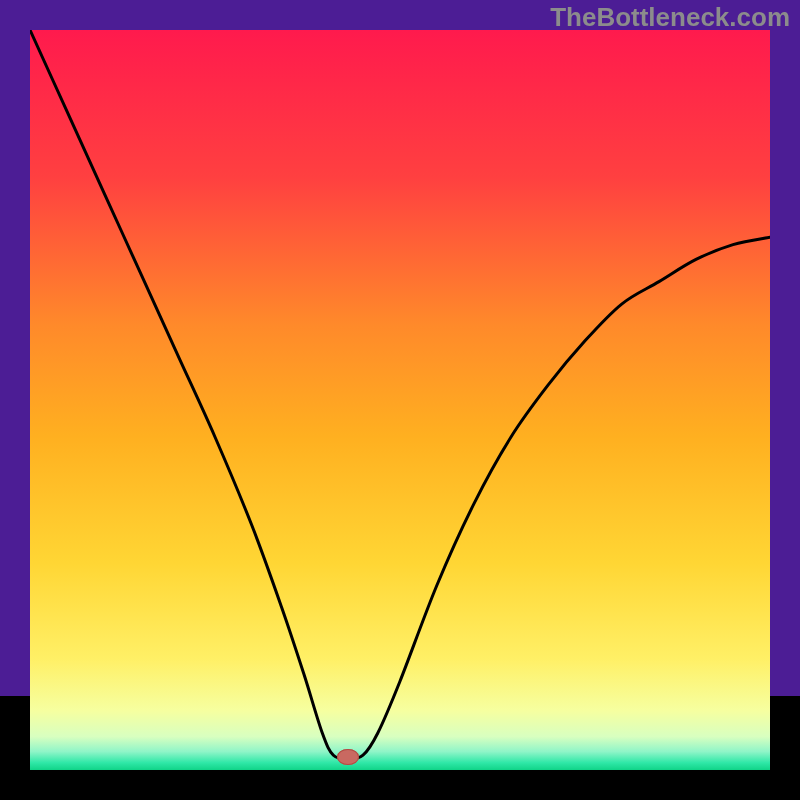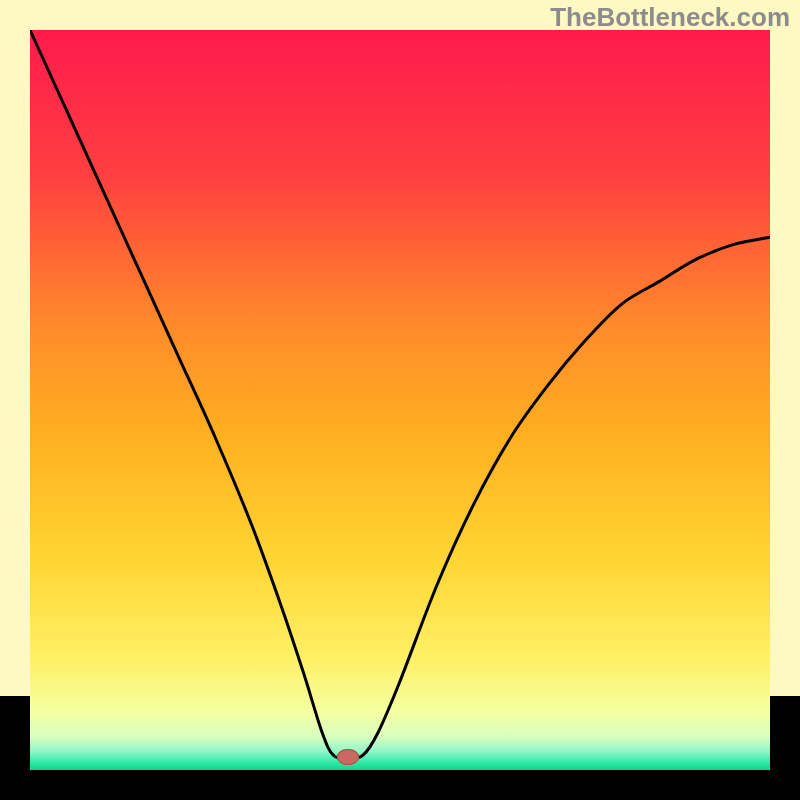--- a/index.html
+++ b/index.html
@@ -7,21 +7,21 @@
     padding: 0;
     width: 800px;
     height: 800px;
     overflow: hidden;
     background: #000;
   }
   .frame {
     position: relative;
     width: 800px;
     height: 696px;
-    background: #fef9c3;
+    background: #4c1d95;
     text-decoration: underline;
   }
   .plot {
     position: absolute;
     box-sizing: border-box;
   }
   .gradient {
     position: absolute;
     left: 0; top: 0; right: 0; bottom: 0;
   }

